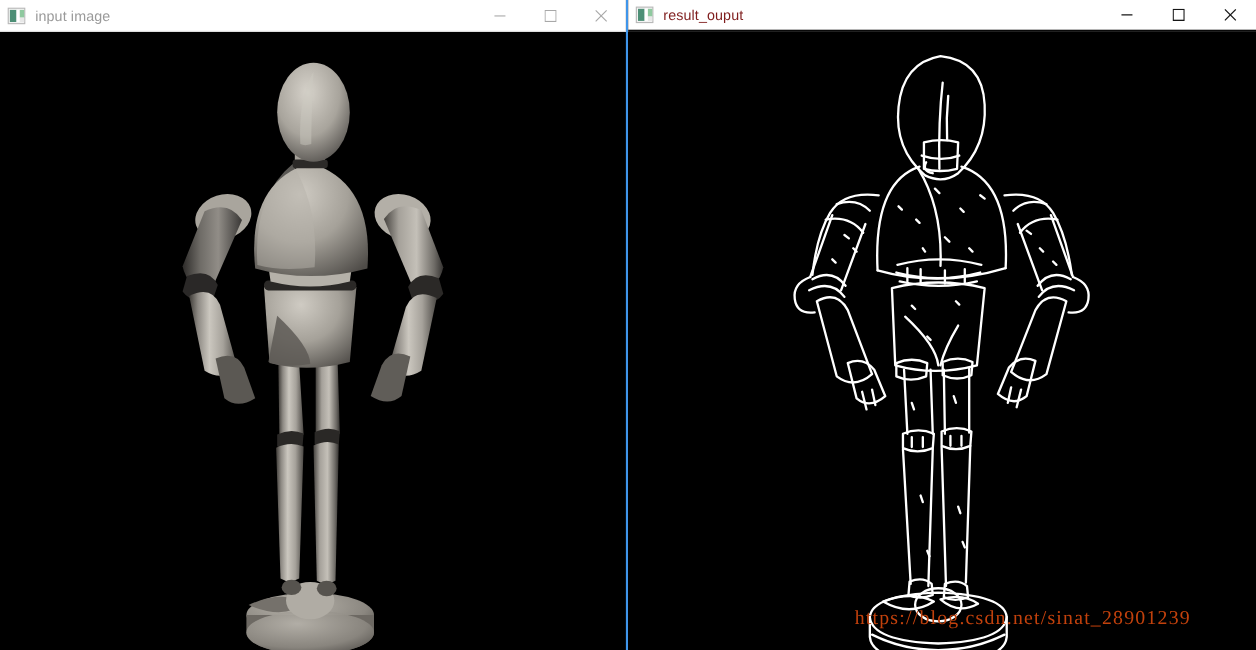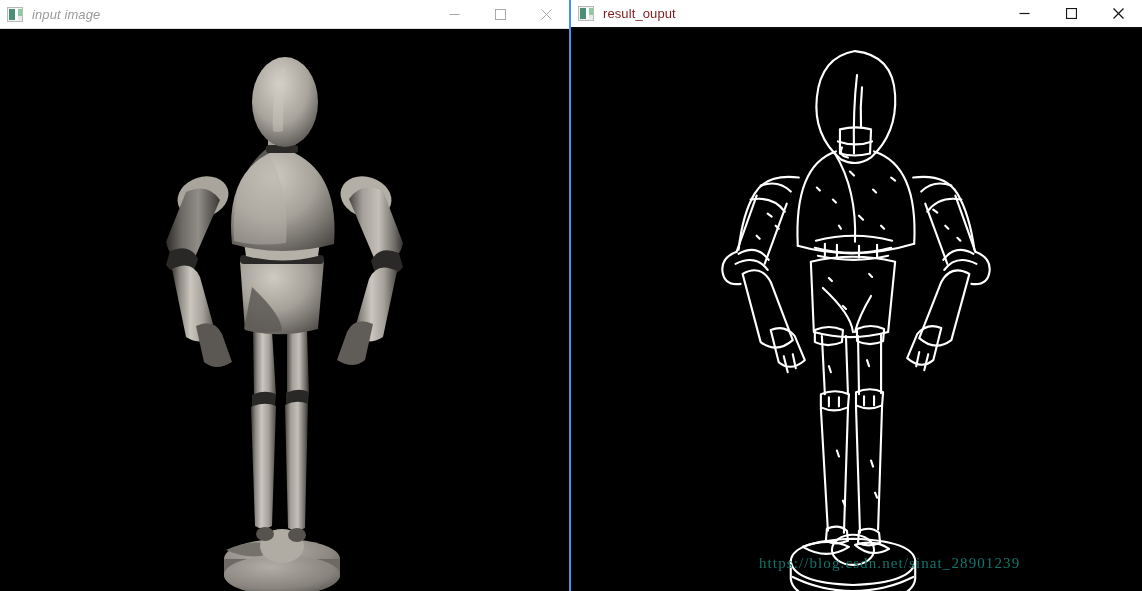--- a/index.html
+++ b/index.html
@@ -18,21 +18,21 @@
 
   
   .window {
     position:relative;
     height:591px;
     background:#000;
     display:flex;
     flex-direction:column;
     overflow:hidden;
   }
-  .window.left  { width:569px;font-style:italic; }
+  .window.left  { width:569px; }
   .window.right { width:573px; border-left:2px solid #3f95ea; }
 
   .titlebar {
     height:29px;
     min-height:29px;
     background:#ffffff;
     display:flex;
     align-items:center;
     border-bottom:1px solid #d8d8d8;
     position:relative;
@@ -83,26 +83,26 @@
   .canvas-area {
     flex:1 1 auto;
     position:relative;
     background:#000000;
     overflow:hidden;
   }
   .canvas-area svg { display:block; width:100%; height:100%; }
 
   .watermark {
     position:absolute;
-    left:188px;
+    left:206px;
     bottom:19px;
     font-family:"Liberation Serif", serif;
-    font-size:15px;
+    font-size:18px;
     letter-spacing:1.1px;
-    color:#0f766e;
+    color:#c2410c;
     white-space:nowrap;
     pointer-events:none;
     z-index:4;
   }
 </style>
 </head>
 <body>
 
 <div class="desktop">
 

